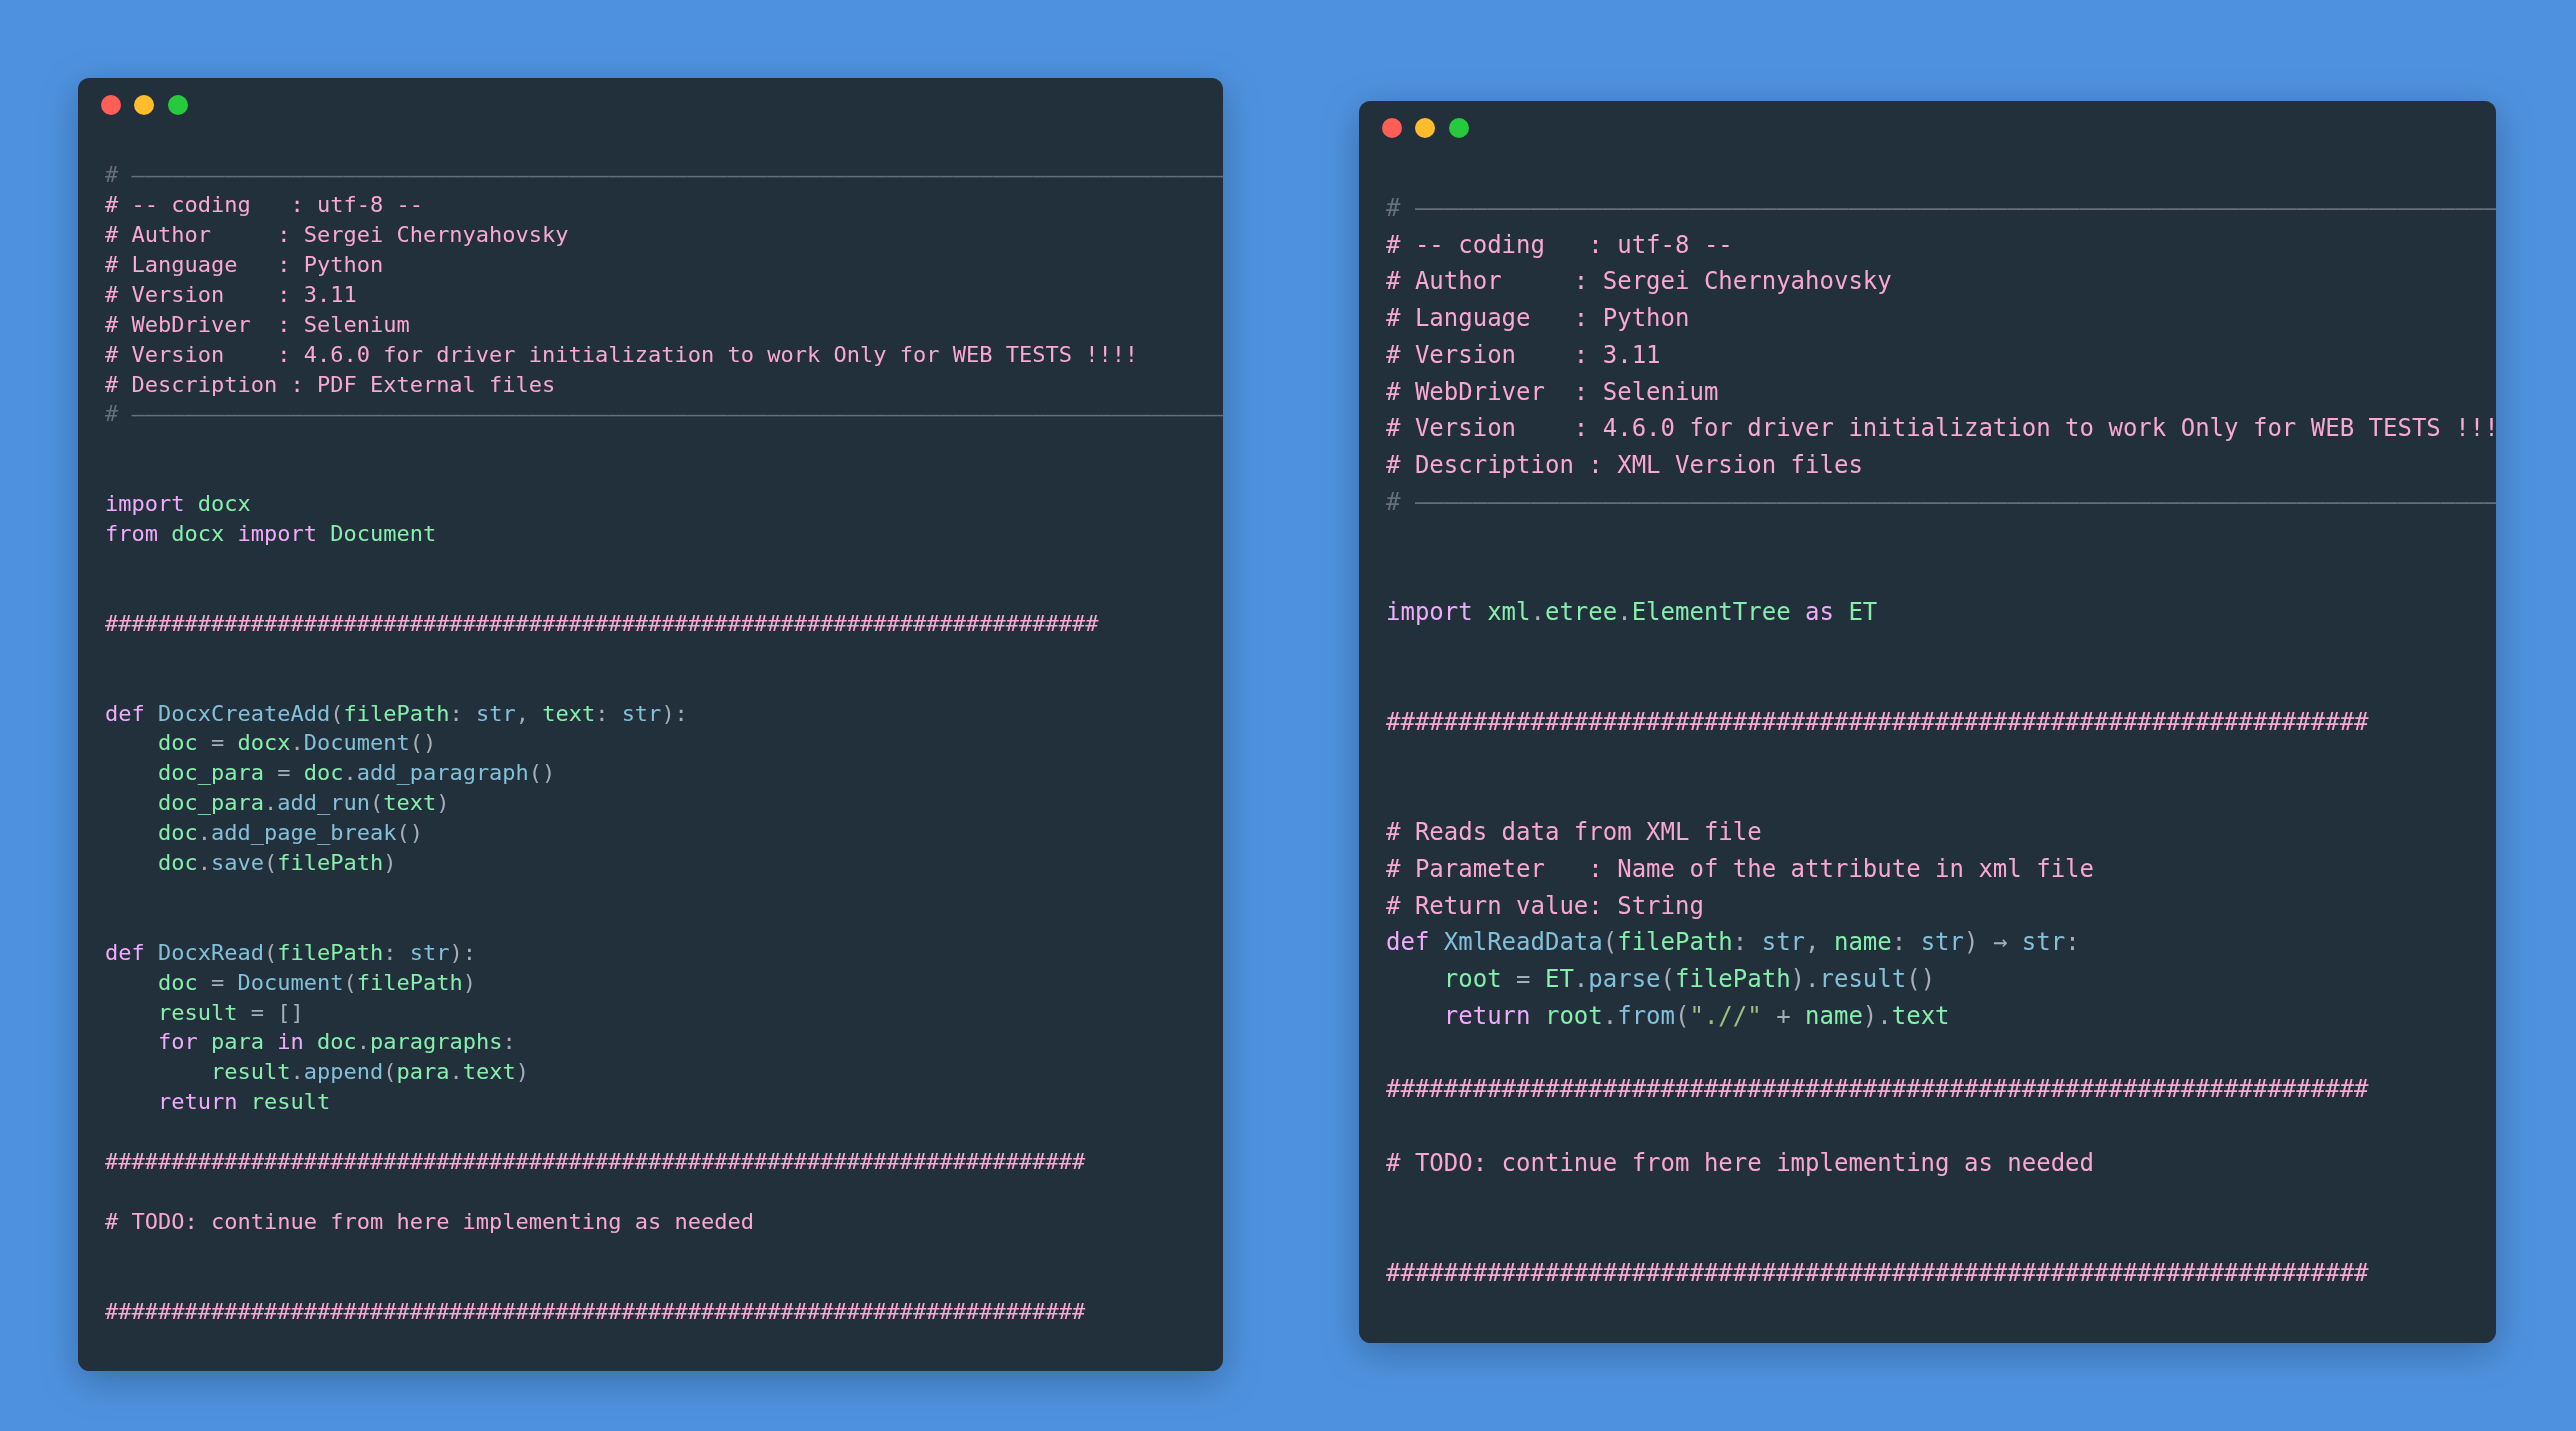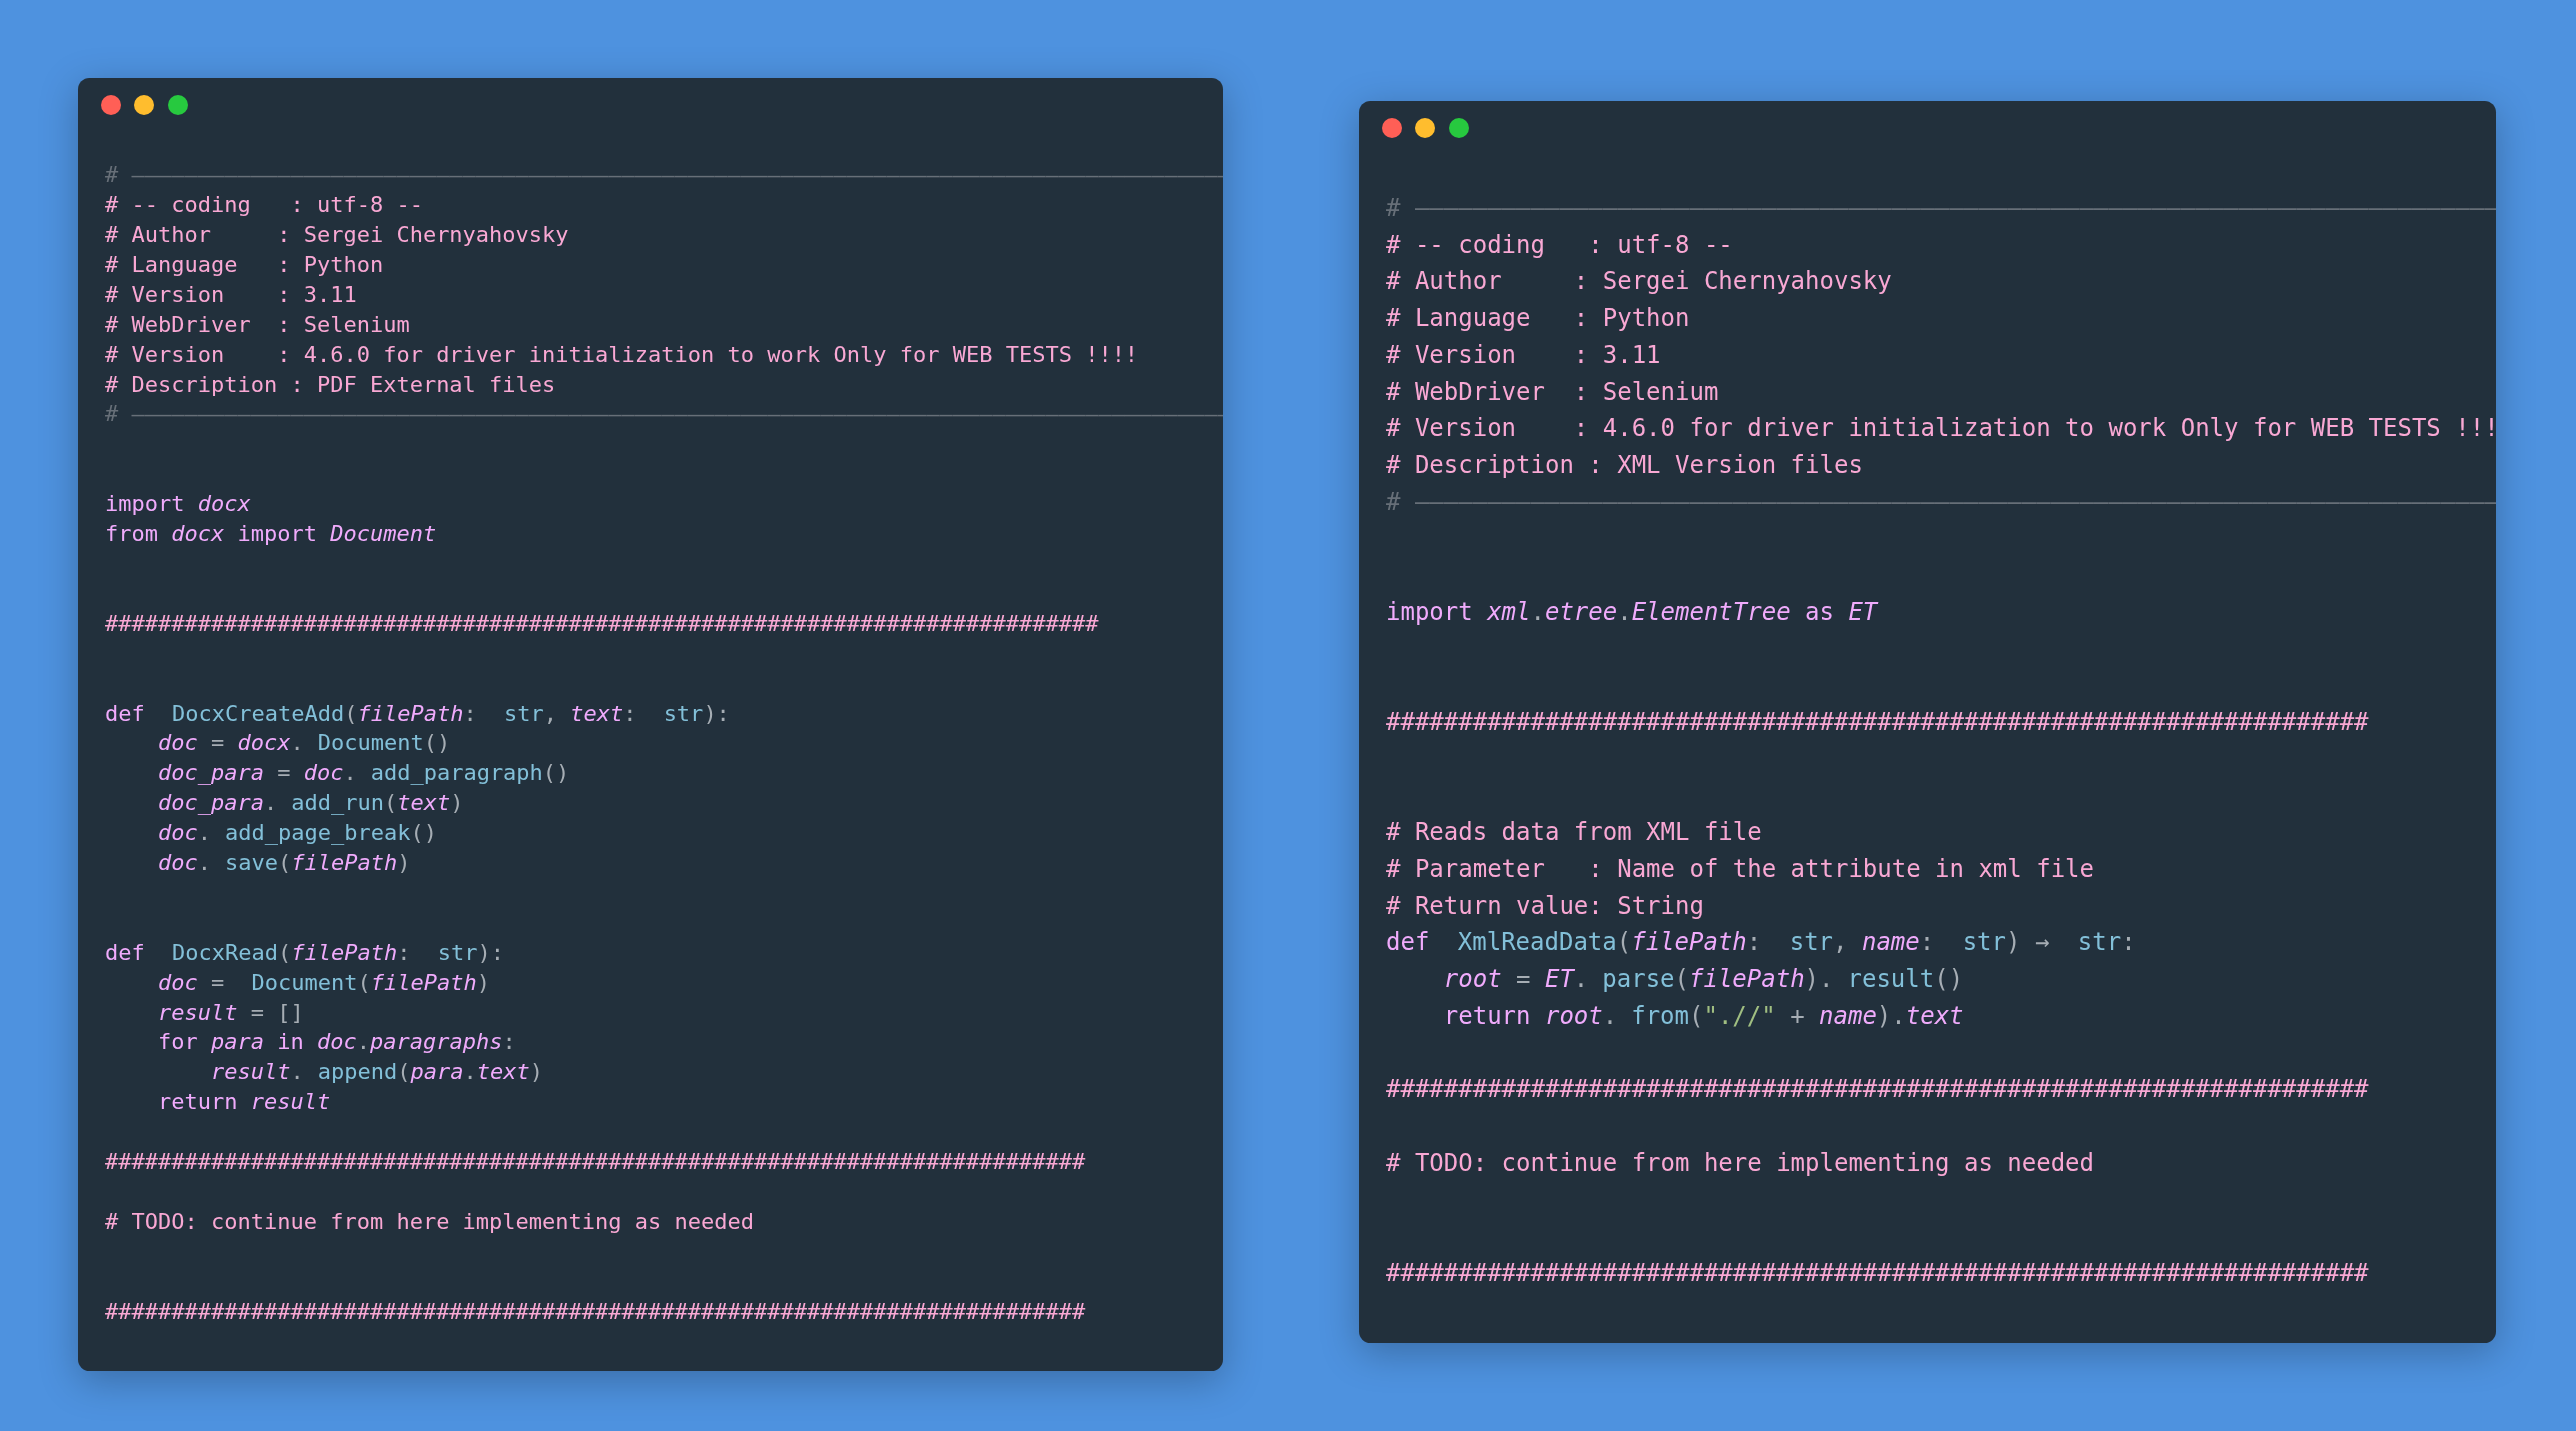--- a/index.html
+++ b/index.html
@@ -36,22 +36,22 @@
     font-size: 22px;
     line-height: 1.36;
     white-space: pre;
     font-weight: 400;
     letter-spacing: 0;
   }
   .win-right .code { font-size: 24px; line-height: 1.53; }
 
   .c  { color:#f9a8d4; }           
   .kw { color:#f0abfc; }           
-  .fn { color:#83c0d9;margin-left:14px; }           
-  .id { color:#f0abfc;font-style:italic; }           
+  .fn { color:#83c0d9; }           
+  .id { color:#86efac; }           
   .op { color:#a6adb4; }           
   .s  { color:#a1bf82; }           
   .p  { color:#c2c8ce; }           
 
   .hr {
     color:#676f78;
     display:inline-block;
     position:relative;
   }
 </style>

